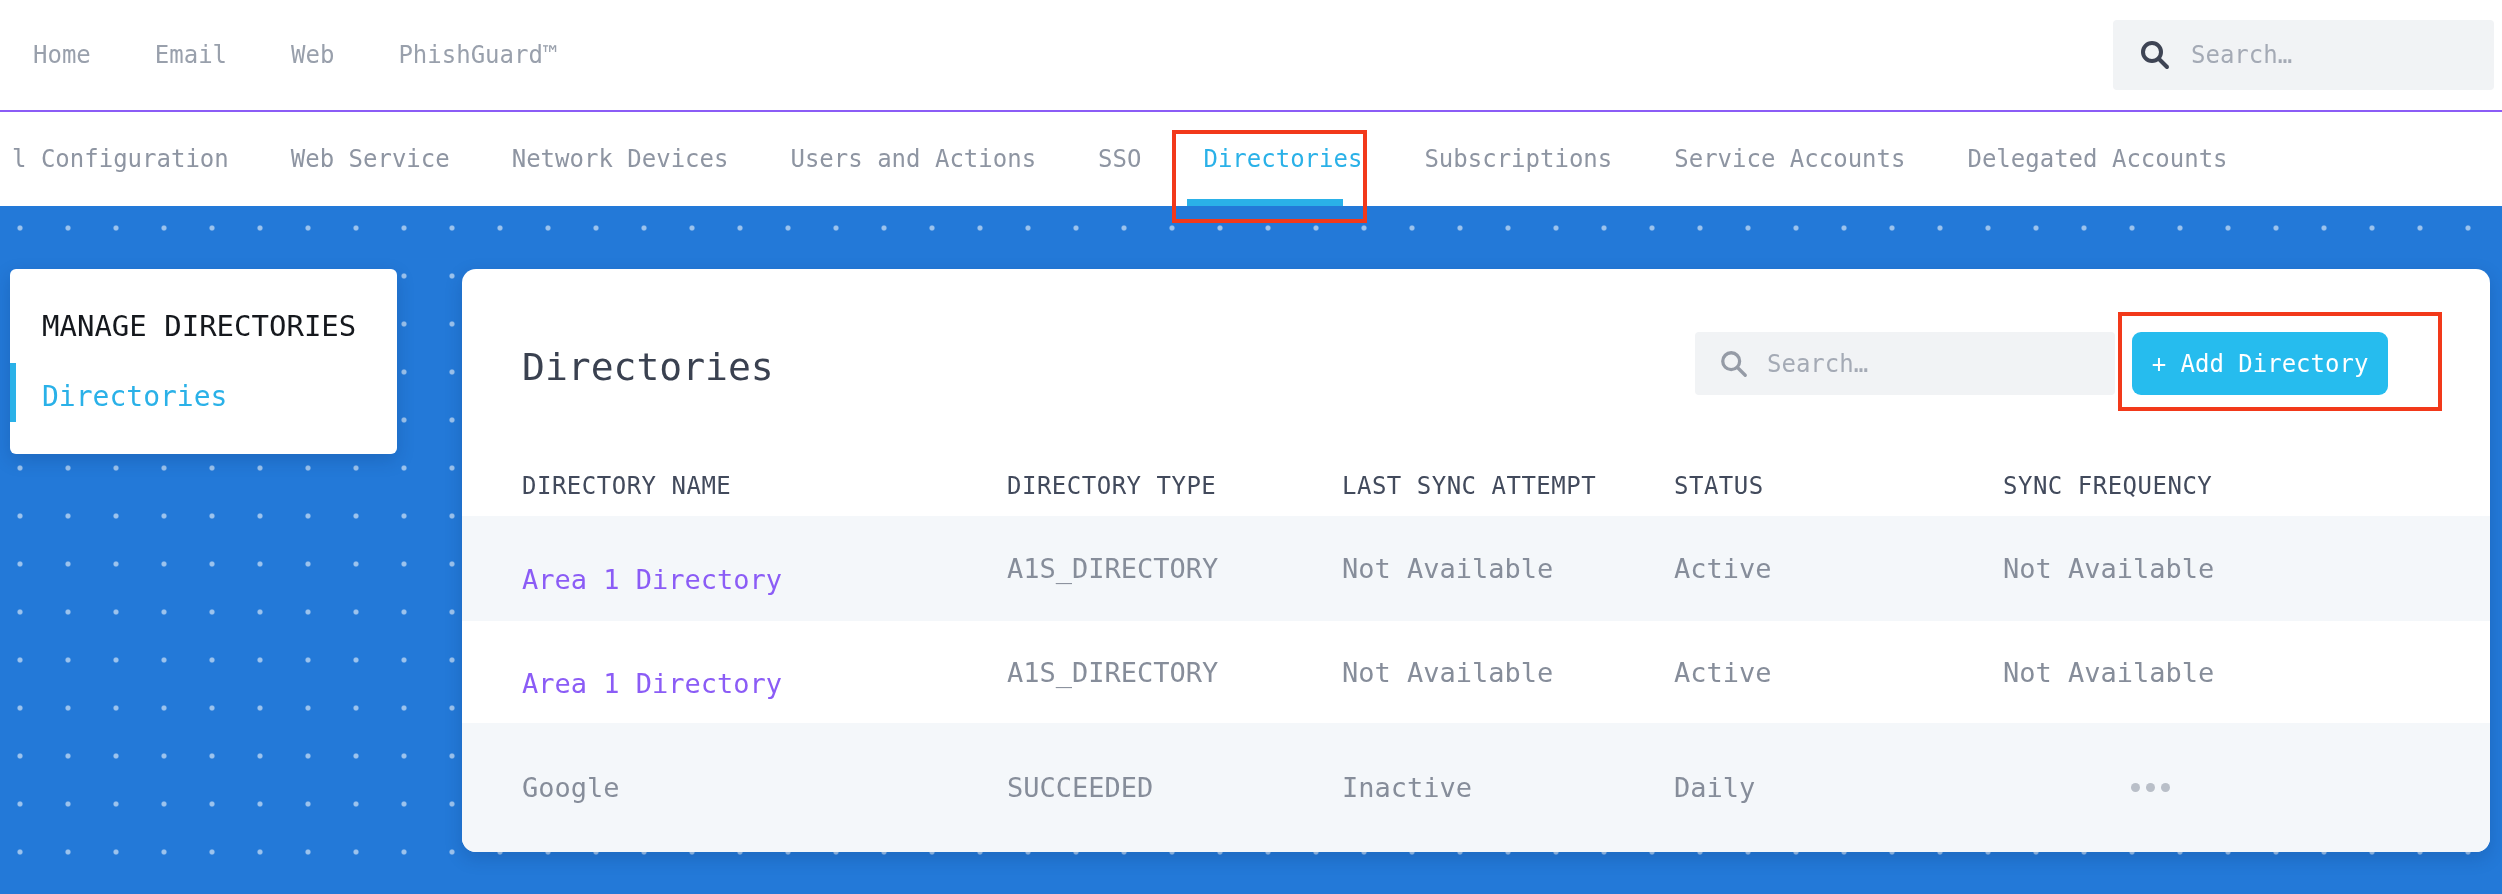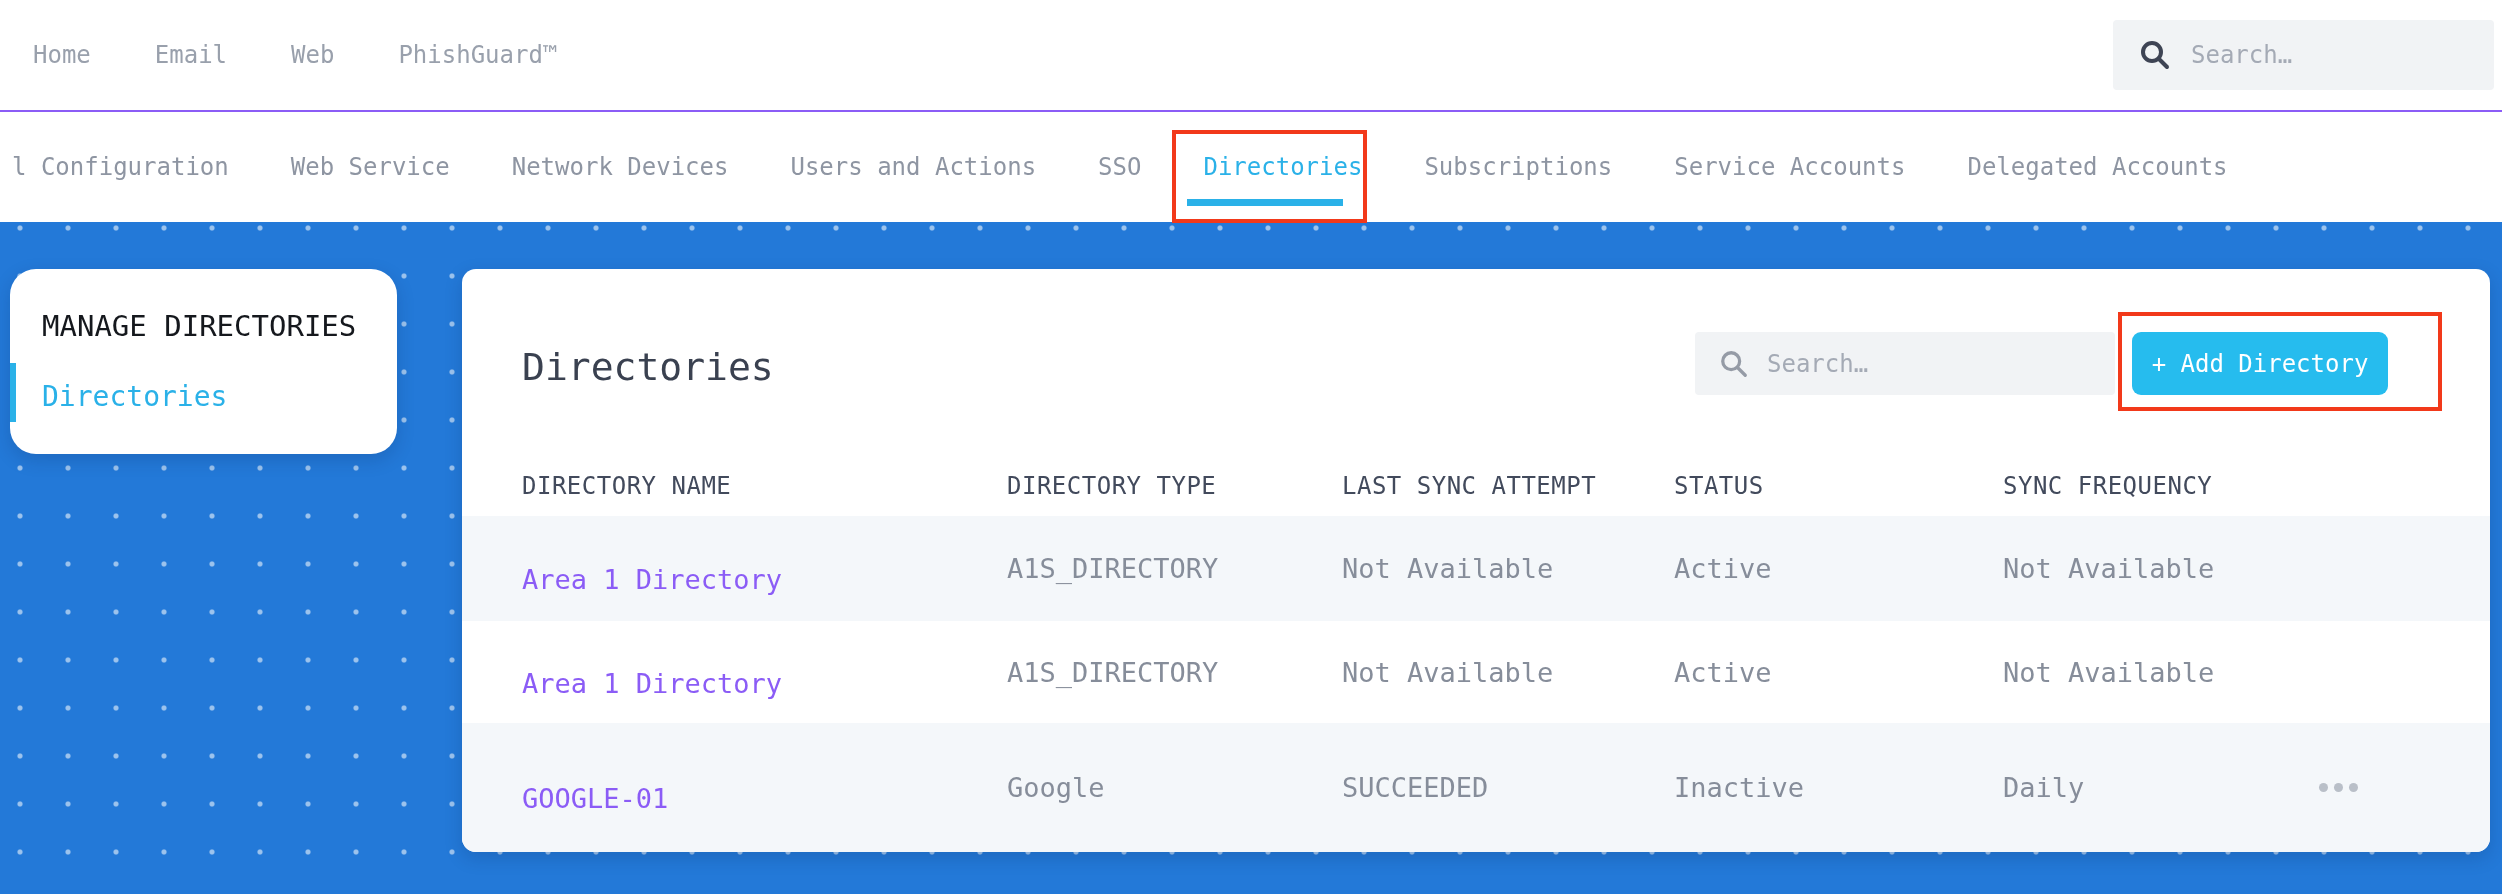--- a/index.html
+++ b/index.html
@@ -21,41 +21,41 @@
   }
   .searchbox.top { right:8px; top:20px; width:381px; height:70px; padding-left:26px; }
   .searchbox input {
     border:none; outline:none; background:transparent;
     font-family:"DejaVu Sans Mono", monospace; font-size:24px; color:#4a505c;
     margin-left:20px; width:70%;
   }
   .searchbox input::placeholder { color:#a4aab5; }
   
   .nav2 {
-    position:absolute; left:0; top:112px; width:2502px; height:110px;
+    position:absolute; left:0; top:112px; width:2502px; height:94px;
     background:#ffffff; display:flex; align-items:center; gap:62px;
     padding-left:12px; z-index:5;
   }
   .nav2 .nav-item { font-size:24px; color:#8e95a2; cursor:pointer; white-space:nowrap; }
   .nav2 .nav-item.active { color:#2ab1e8; }
   .tab-underline {
     position:absolute; left:1187px; top:199px; width:156px; height:7px;
     background:#2ab1e8; z-index:6;
   }
   
   .hero {
     position:absolute; left:0; top:206px; width:2502px; height:688px;
     background-color:#2379d8;
     background-image:radial-gradient(circle, rgba(255,255,255,0.55) 2px, rgba(255,255,255,0.20) 2.7px, rgba(255,255,255,0) 3.2px);
     background-size:48px 48px; background-position:-4px -2px;
   }
   
   .side-card {
     position:absolute; left:10px; top:269px; width:387px; height:185px;
-    background:#ffffff; border-radius:26px; z-index:4;
+    background:#ffffff; border-radius:6px; z-index:4;
     box-shadow:0 6px 18px rgba(10,35,80,0.18);
   }
   .side-card-title {
     position:absolute; left:32px; top:40px; font-size:29px; color:#15181d; white-space:nowrap;
   }
   .side-card-item {
     position:absolute; left:32px; top:111px; font-size:28px; color:#2ab1e8; cursor:pointer; white-space:nowrap;
   }
   .side-card-bar {
     position:absolute; left:0; top:94px; width:6px; height:59px; background:#2ab1e8;
@@ -173,21 +173,20 @@
     </div>
     <div class="tbl-row r1 tbl-grid">
       <span class="td link">Area 1 Directory</span>
       <span class="td">A1S_DIRECTORY</span>
       <span class="td">Not Available</span>
       <span class="td">Active</span>
       <span class="td">Not Available</span>
       <span></span>
     </div>
     <div class="tbl-row r2 tbl-grid">
-      <span class="td link">GOOGLE-01</span>
       <span class="td">Google</span>
       <span class="td">SUCCEEDED</span>
       <span class="td">Inactive</span>
       <span class="td">Daily</span>
       <span class="menu-dots">
           <i></i>
           <i></i>
           <i></i>
         </span>
     </div>

